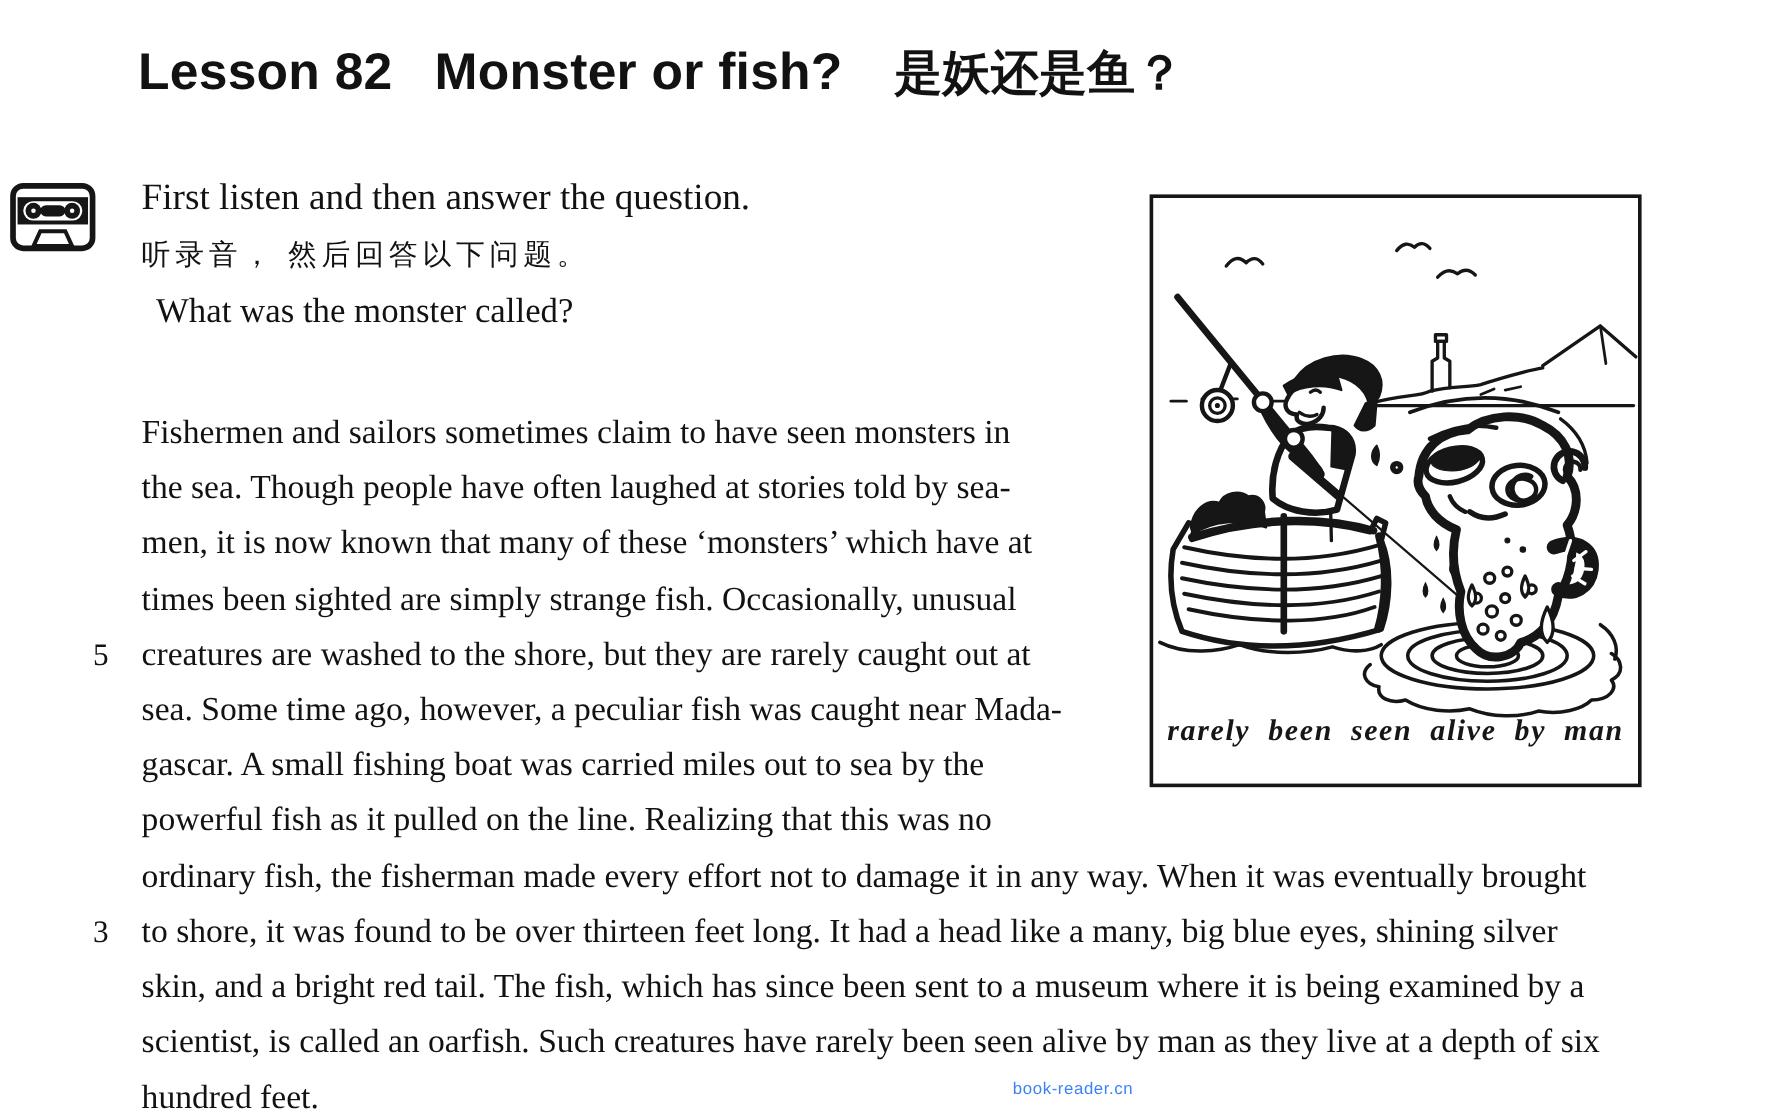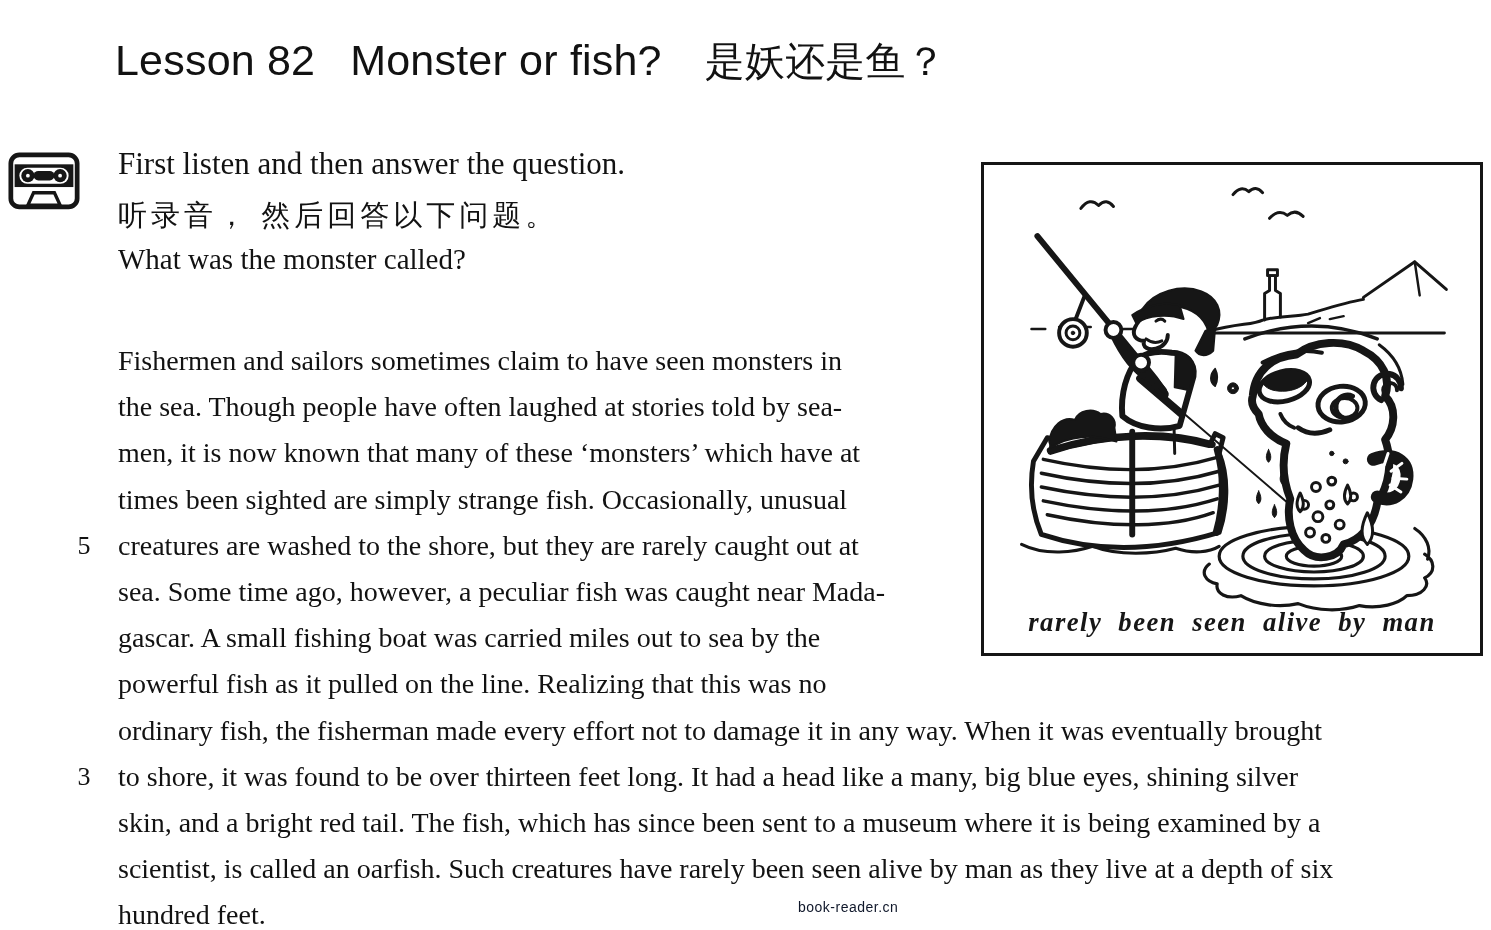--- a/index.html
+++ b/index.html
@@ -8,62 +8,62 @@
     width:1491px;height:930px;
     background:#ffffff;
     color:#121212;
     font-family:"Liberation Serif", serif;
     overflow:hidden;
   }
   
   .title{
     position:absolute;left:115px;top:34px;
     font-family:"Liberation Sans", sans-serif;
-    font-weight:400;font-size:43px;line-height:52px;
+    font-weight:700;font-size:43px;line-height:52px;
     white-space:nowrap;letter-spacing:0.2px;
   }
   .title .t-en{margin-left:35px;}
   .title .t-zh{margin-left:43px;font-size:40px;}
   
   .cassette{position:absolute;left:8px;top:152px;width:72px;height:58px;}
   .instruction{
     position:absolute;left:118px;top:146px;
     font-weight:400;font-size:31px;white-space:nowrap;
   }
   .instruction-zh{
     position:absolute;left:118px;top:196px;
-    font-size:29px;white-space:nowrap;letter-spacing:4px;
+    font-size:24px;white-space:nowrap;letter-spacing:4px;
   }
   .question{
-    position:absolute;left:118px;top:243px;
+    position:absolute;left:130px;top:243px;
     font-size:29px;white-space:nowrap;
   }
   
   .passage{
     position:absolute;left:118px;top:302px;
     font-size:28px;line-height:46.2px;margin-top:36px;
   }
   .pline{position:relative;white-space:nowrap;height:46.2px;}
   .pline .lnum{
     position:absolute;left:-54px;width:40px;text-align:center;
     font-size:26px;
   }
   
   .figure{
-    position:absolute;left:981px;top:162px;
-    width:502px;height:494px;
+    position:absolute;left:958px;top:162px;
+    width:410px;height:494px;
     border:3px solid #161616;box-sizing:border-box;
     background:#ffffff;
   }
   .figure svg{display:block;width:100%;height:100%;}
   
   .watermark{
-    position:absolute;left:798px;top:899px;
+    position:absolute;left:844px;top:899px;
     font-family:"Liberation Sans", sans-serif;
-    font-size:14px;color:#0f172a;letter-spacing:0.5px;
+    font-size:14px;color:#3b82f6;letter-spacing:0.5px;
   }
 </style>
 </head>
 <body>
 
 <div class="page">
 
   <div class="title">
     <span class="t-lesson">Lesson 82</span><span class="t-en">Monster or fish?</span><span class="t-zh">是妖还是鱼？</span>
   </div>

